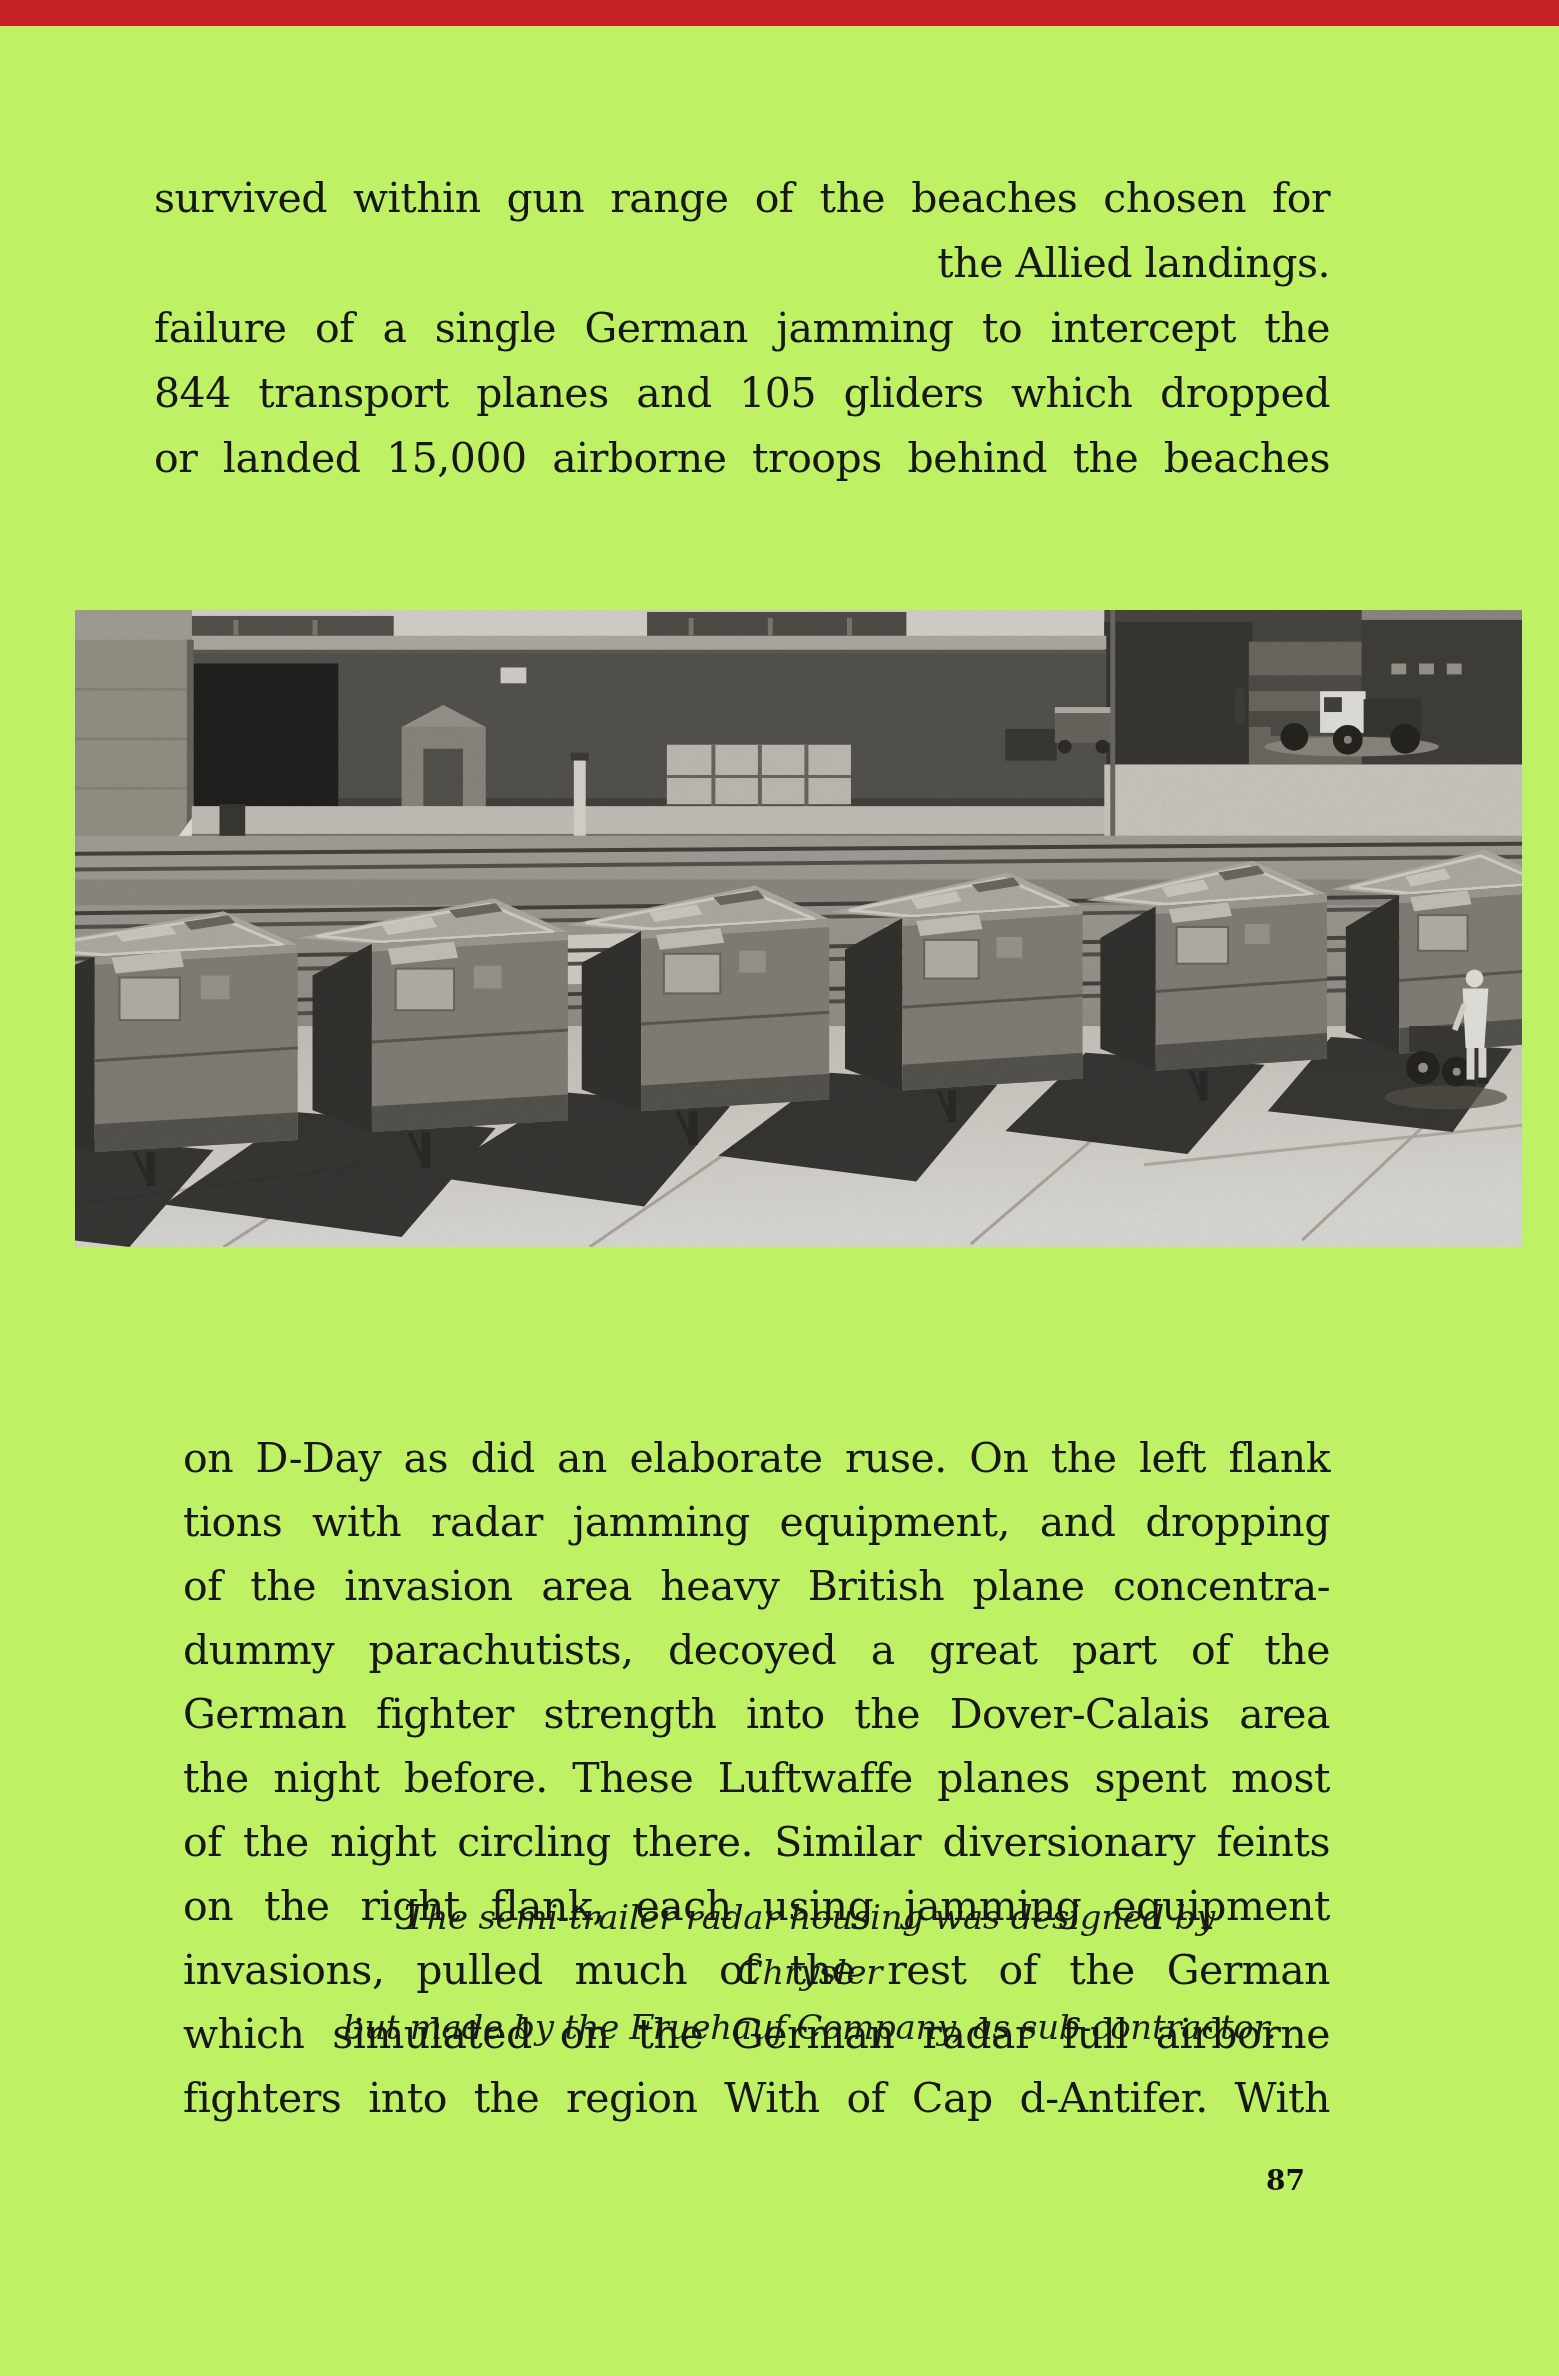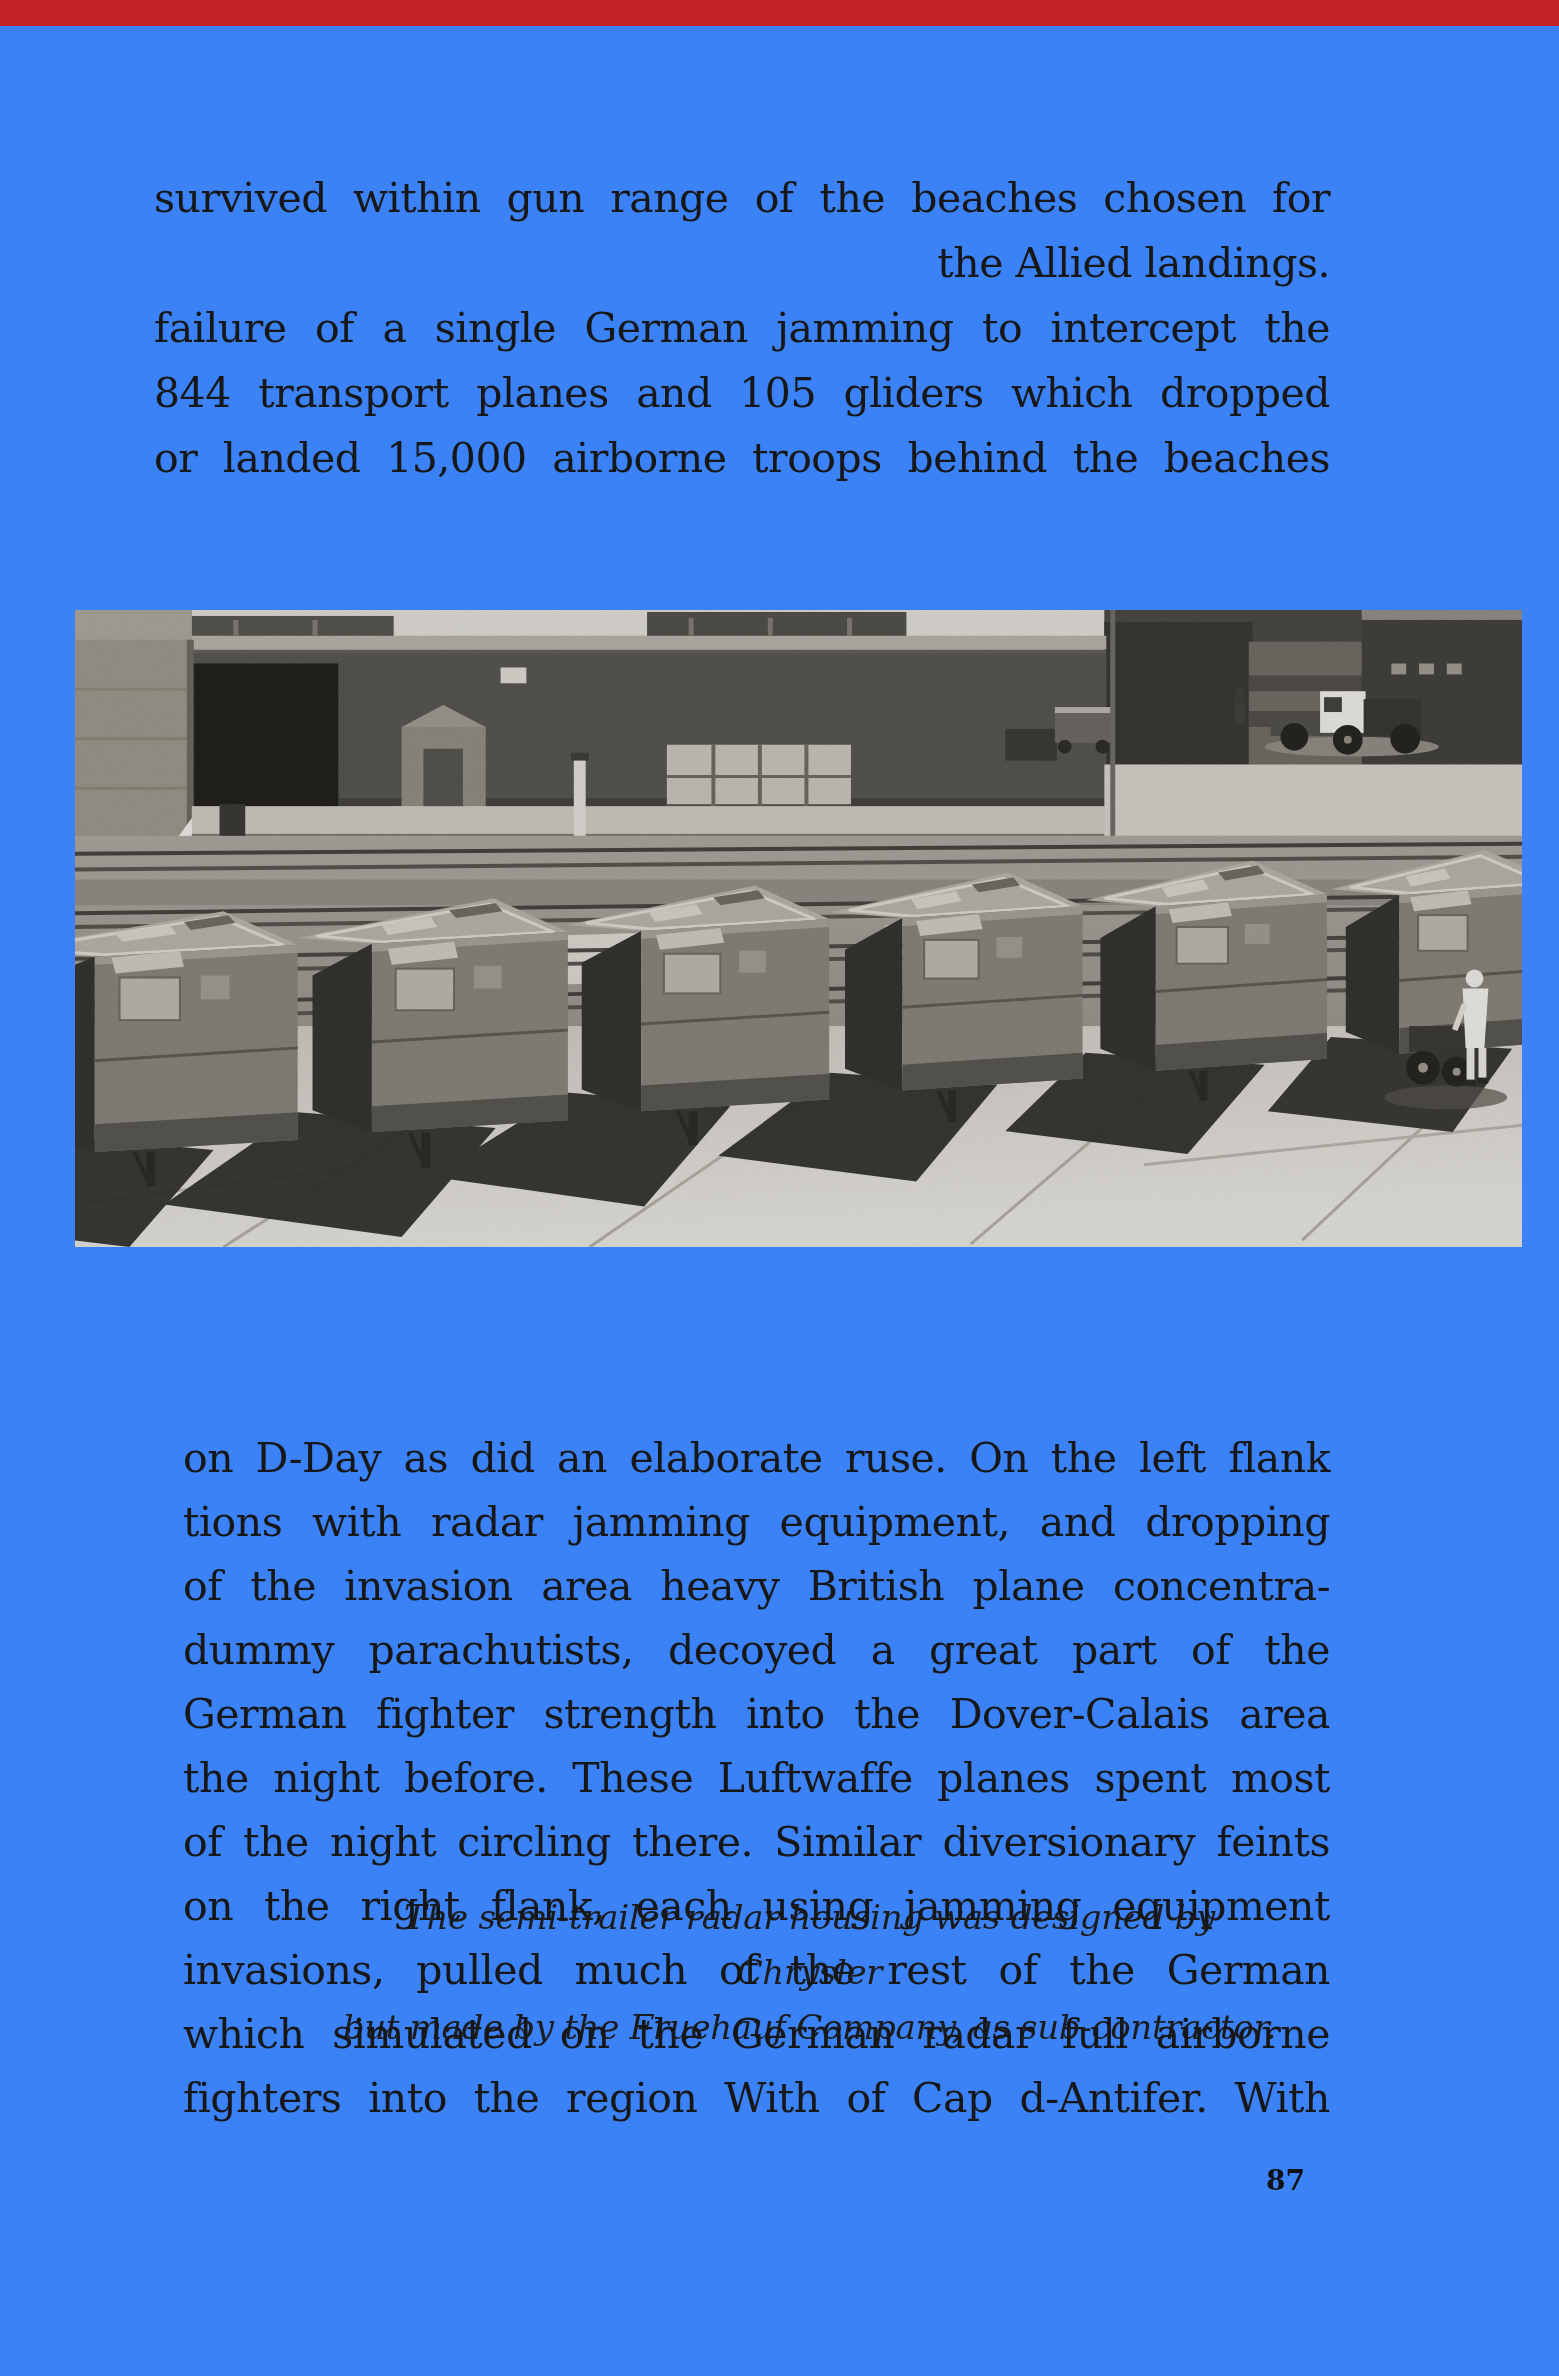--- a/index.html
+++ b/index.html
@@ -1,18 +1,18 @@
 <!DOCTYPE html>
 <html><head>
 <meta charset="utf-8">
 <style>
   html,body{margin:0;padding:0;}
   body{width:1559px;height:2376px;background:#ffffff;position:relative;
        font-family:"DejaVu Serif","Liberation Serif",serif;color:#161616;}
-  .page{position:absolute;inset:0;background:#3b82f6;overflow:hidden;}
+  .page{position:absolute;inset:0;background:#bef264;overflow:hidden;}
   .top-band{position:absolute;left:0;top:0;width:1559px;height:26px;background:#c42127;}
   .text-block{position:absolute;left:154px;width:1176px;}
   .upper-block{top:166px;}
   .lower-block{top:1426px;}
   .line{font-size:41px;line-height:65px;letter-spacing:-0.5px;white-space:nowrap;
         text-align:right;color:#171717;}
   .lower-block .line{line-height:64px;white-space:normal;margin-left:29px;}
   .justify{white-space:normal;text-align:justify;text-align-last:justify;}
   .indent{text-indent:59px;}
   .photo-figure{position:absolute;left:63px;top:598px;width:1447px;margin:12px;}

